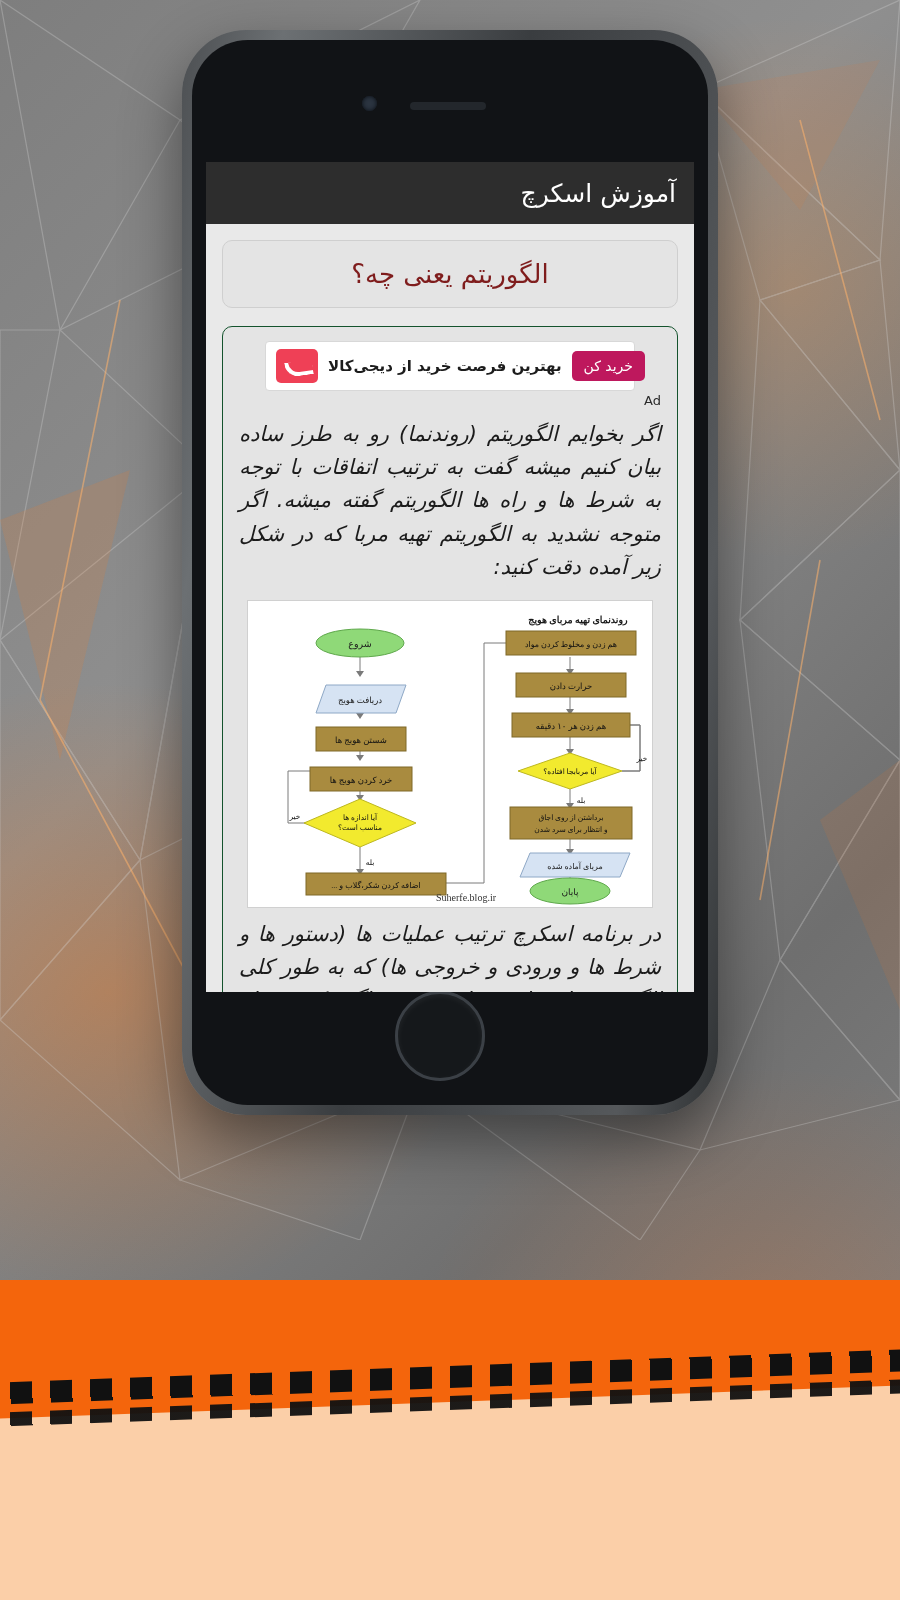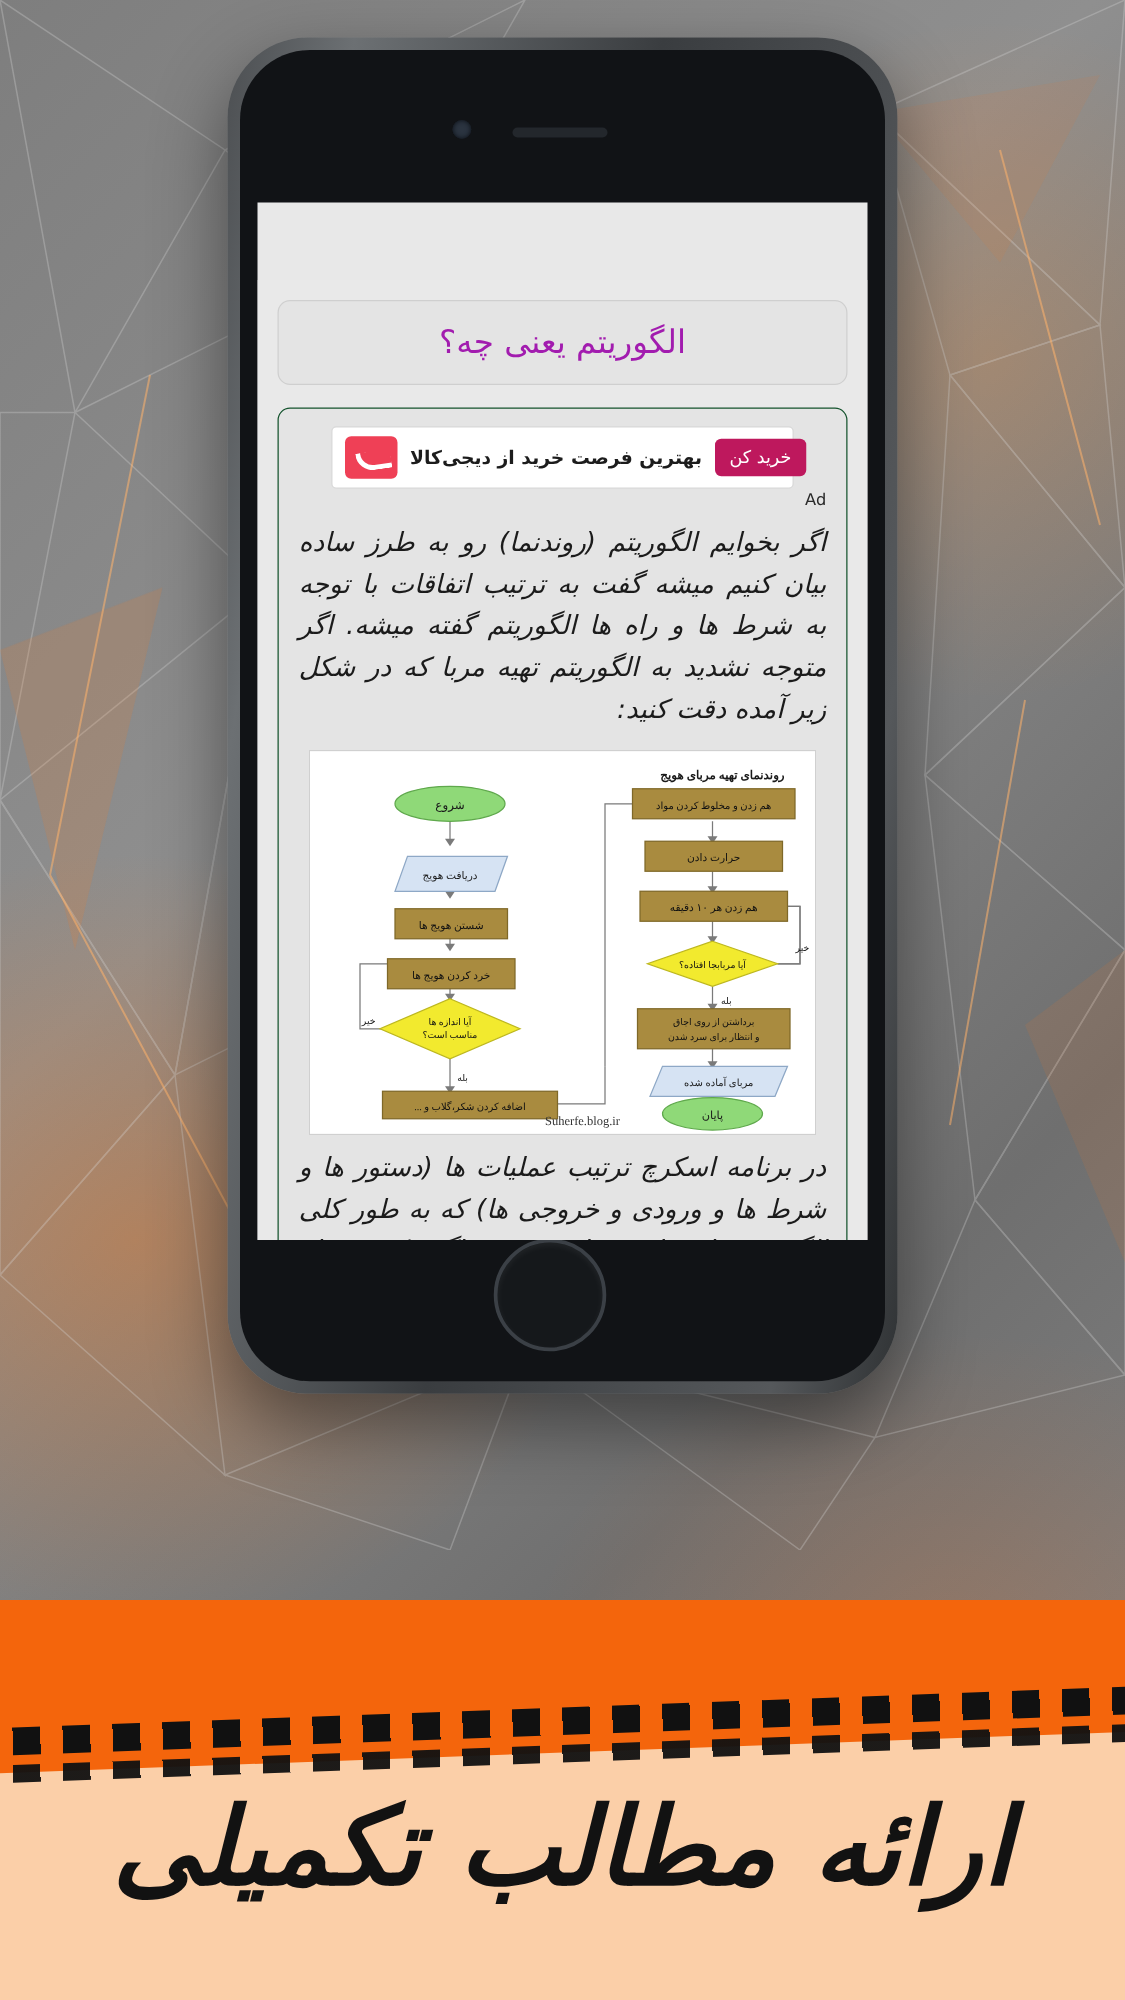--- a/index.html
+++ b/index.html
@@ -158,21 +158,21 @@
     background: #e4e4e4;
     border: 1px solid #cfcfcf;
     border-radius: 10px;
   }
   .title-card {
     padding: 18px 16px;
     text-align: center;
   }
   .title-text {
     font-size: 26px;
-    color: #a21caf;
+    color: #7f1d1d;
     direction: rtl;
   }
 
   .body-card {
     margin: 18px 16px 16px 16px;
     background: #e4e4e4;
     border: 1px solid #14532d;
     border-radius: 10px;
     padding: 14px 16px 18px 16px;
   }
@@ -311,20 +311,23 @@
   </div>
 
   <div class="phone">
     <div class="phone-inner">
       <div class="camera"></div>
       <div class="speaker"></div>
       <div class="home-btn"></div>
 
       <div class="phone-screen">
 
+        <div class="appbar">
+          <div class="appbar-title">آموزش اسکرچ</div>
+        </div>
 
         <div class="content-scroll">
 
           <div class="card title-card">
             <div class="title-text">الگوریتم یعنی چه؟</div>
           </div>
 
           <div class="body-card">
 
             <div class="ad-wrap">
@@ -440,16 +443,15 @@
           </div>
         </div>
       </div>
     </div>
   </div>
 
   <div class="bottom-panel">
     <div class="orange-band"></div>
     <div class="band-dashes"></div>
     <div class="band-dashes second"></div>
-    <div class="tagline">ارائه مطالب تکمیلی</div>
   </div>
 
 </div>
 
 </body></html>

